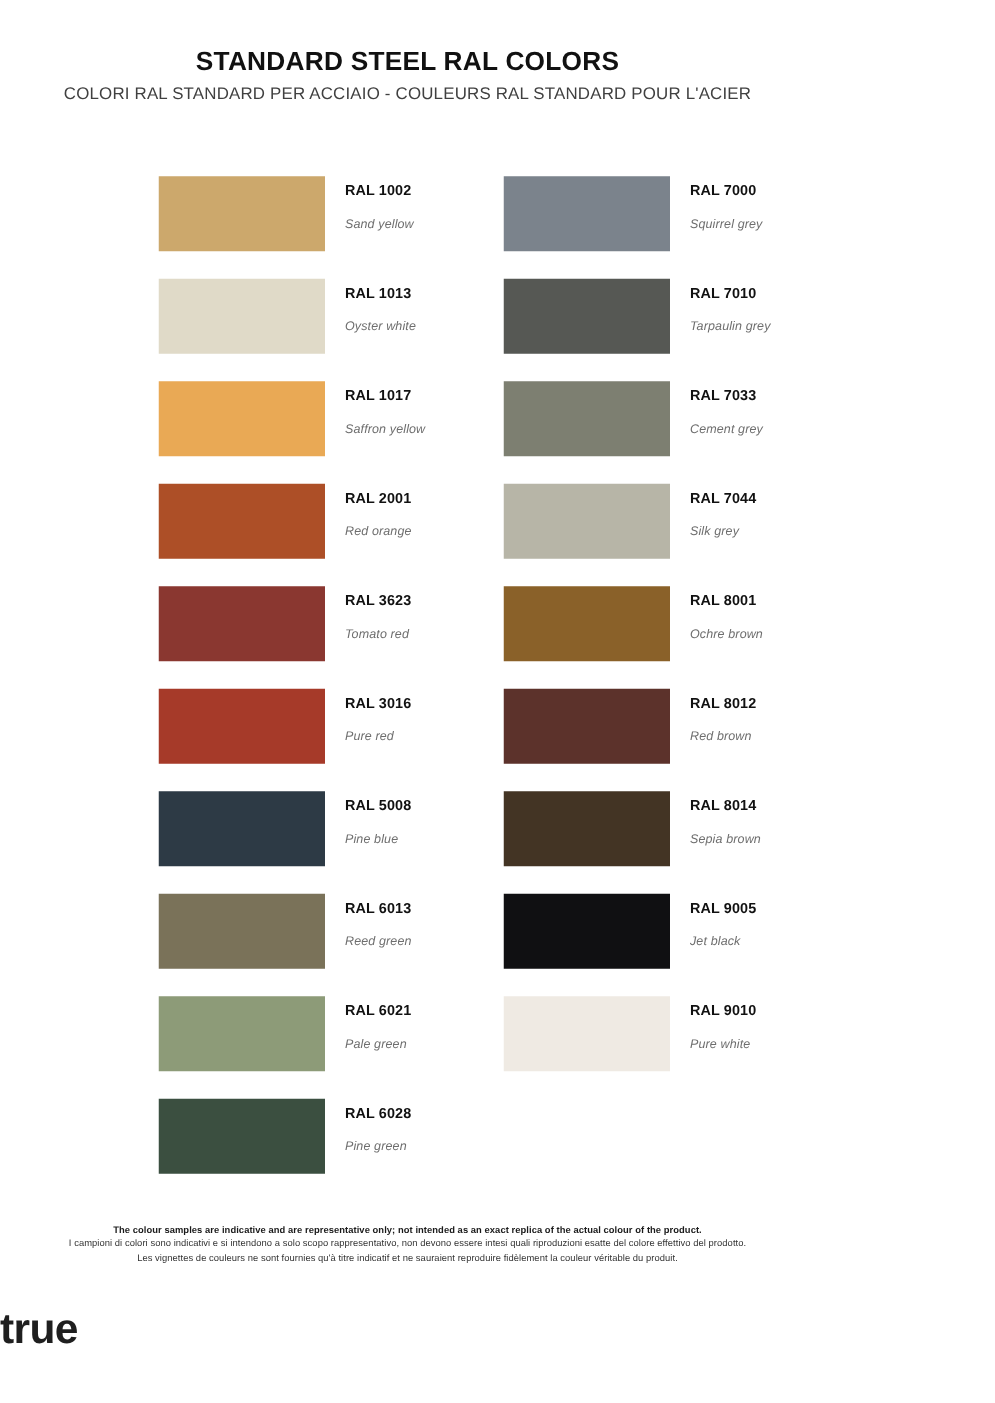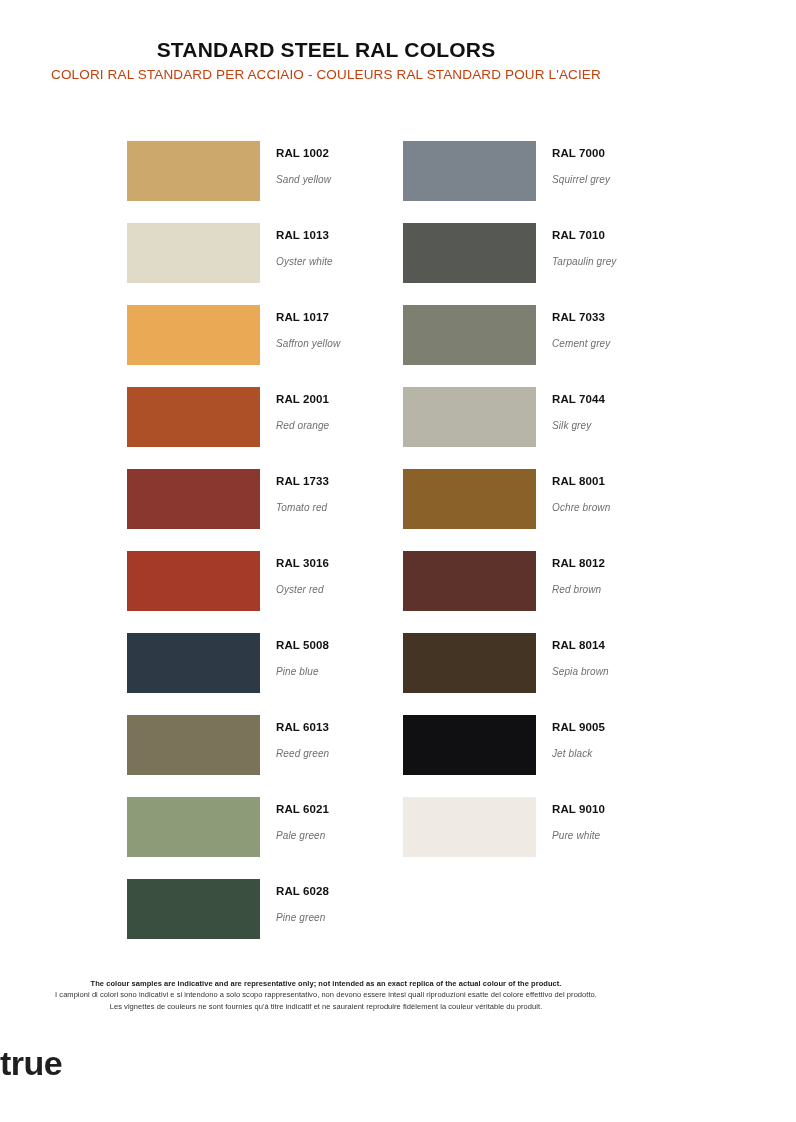--- a/index.html
+++ b/index.html
@@ -33,21 +33,21 @@
     font-size: 21px;
     font-weight: bold;
     letter-spacing: 0.2px;
     color: #111111;
   }
   .header h2 {
     margin: 5px 0 0 0;
     font-size: 13.5px;
     font-weight: normal;
     letter-spacing: 0.15px;
-    color: #c2410c;
+    color: #404040;
   }
 
   
   .grid {
     position: absolute;
     left: 127px;
     top: 141px;
     width: 552px;
     display: flex;
     gap: 0;
@@ -161,29 +161,29 @@
         <div class="swatch-row">
           <div class="chip" style="background-color: rgb(173, 79, 39);"></div>
           <div class="labels">
             <div class="ral-code">RAL 2001</div>
             <div class="ral-name">Red orange</div>
           </div>
         </div>
         <div class="swatch-row">
           <div class="chip" style="background-color: rgb(138, 55, 48);"></div>
           <div class="labels">
-            <div class="ral-code">RAL 1733</div>
+            <div class="ral-code">RAL 3623</div>
             <div class="ral-name">Tomato red</div>
           </div>
         </div>
         <div class="swatch-row">
           <div class="chip" style="background-color: rgb(166, 58, 41);"></div>
           <div class="labels">
             <div class="ral-code">RAL 3016</div>
-            <div class="ral-name">Oyster red</div>
+            <div class="ral-name">Pure red</div>
           </div>
         </div>
         <div class="swatch-row">
           <div class="chip" style="background-color: rgb(45, 58, 69);"></div>
           <div class="labels">
             <div class="ral-code">RAL 5008</div>
             <div class="ral-name">Pine blue</div>
           </div>
         </div>
         <div class="swatch-row">

